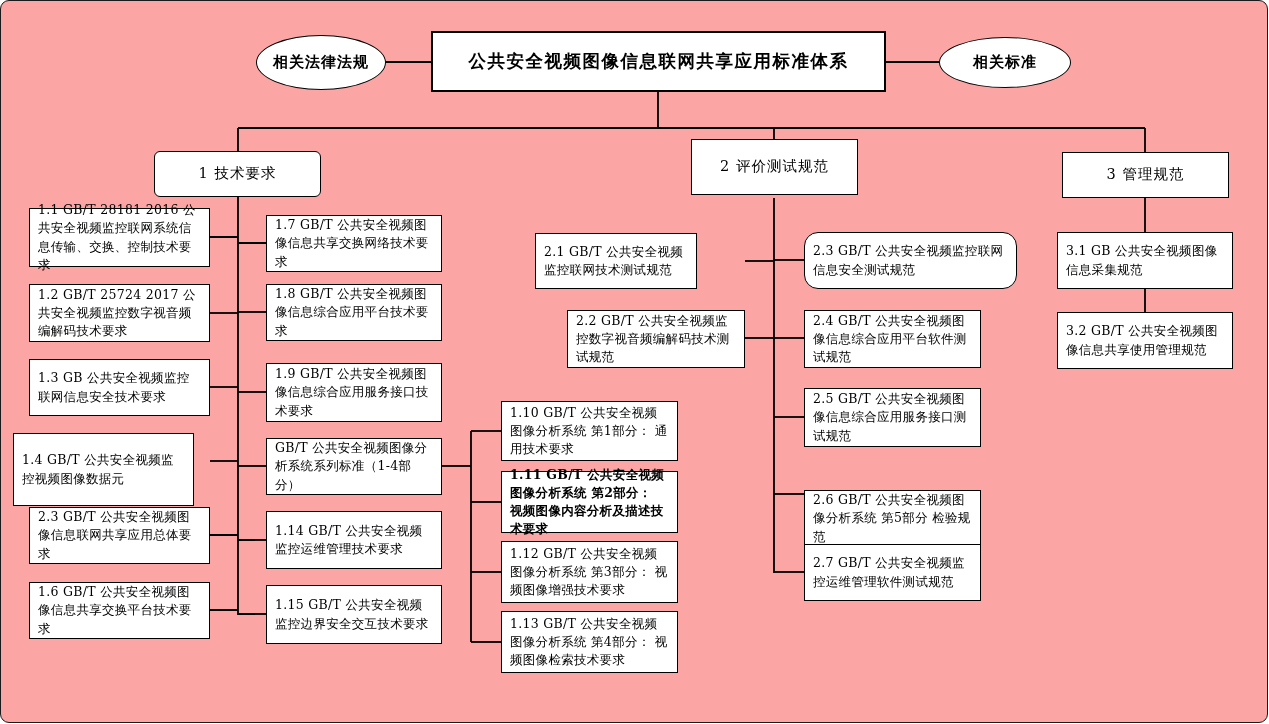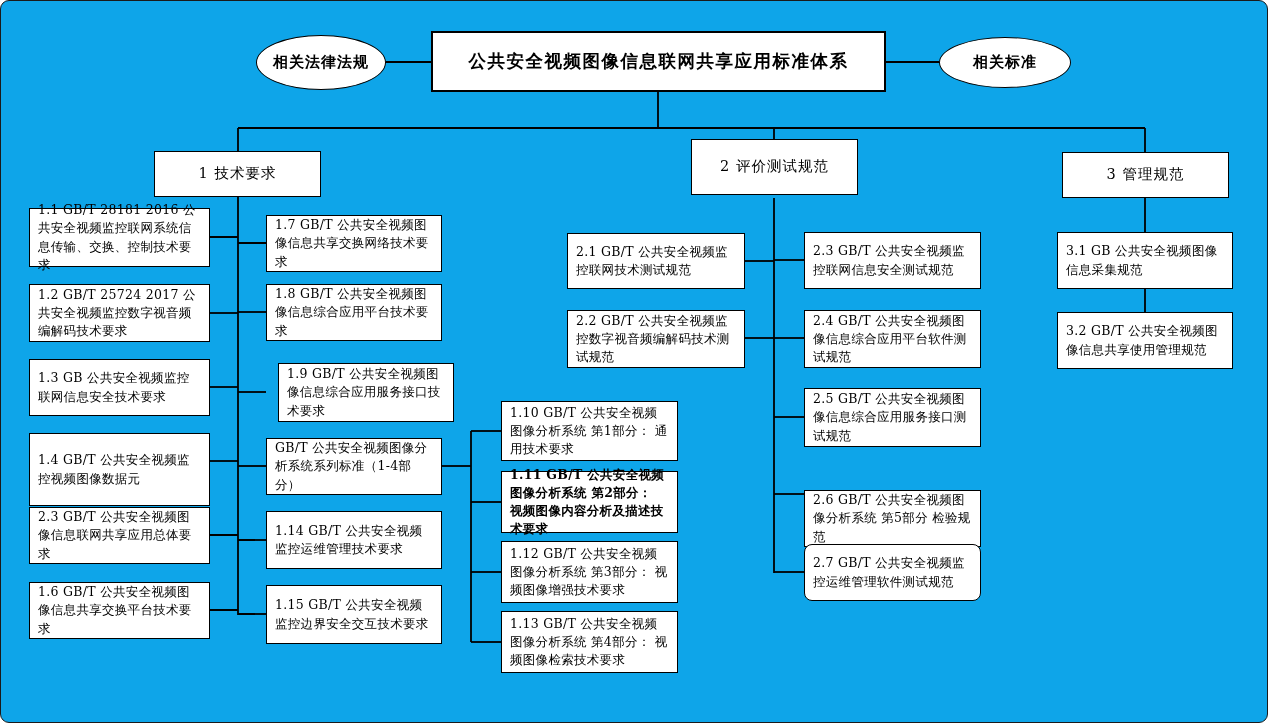--- a/index.html
+++ b/index.html
@@ -1,19 +1,19 @@
 <!DOCTYPE html>
 <html><head>
 <meta charset="utf-8">
 <style>
   html,body{margin:0;padding:0;background:#fff;}
   body{font-family:"DejaVu Serif","Liberation Serif",serif;color:#000;}
   .canvas{
     position:relative;width:1266px;height:721px;
-    border:1.5px solid #1a1a1a;border-radius:9px;background:#0ea5e9;overflow:hidden;
+    border:1.5px solid #1a1a1a;border-radius:9px;background:#fca5a5;overflow:hidden;
   }
   .wires{position:absolute;left:0;top:0;width:100%;height:100%;z-index:0;}
   .node{
     position:absolute;background:#fff;border:1.7px solid #000;box-sizing:border-box;
     display:flex;align-items:center;z-index:1;
     font-size:12.5px;line-height:1.45;padding:3px 8px;letter-spacing:0.3px;
   }
   .node .txt{width:100%;}
   .hub{justify-content:center;text-align:center;font-size:14.5px;letter-spacing:1px;padding:2px 4px;}
   .rootbox{
@@ -82,56 +82,56 @@
   </div>
 
   <div class="node rootbox" style="left:430px;top:30px;width:455px;height:61px;">
     <span class="txt">公共安全视频图像信息联网共享应用标准体系</span>
   </div>
 
   <div class="node ellipse" style="left:938px;top:36px;width:132px;height:51px;">
     <span class="txt">相关标准</span>
   </div>
 
-  <div class="node hub" style="left:153px;top:150px;width:167px;height:46px;">
+  <div class="node hub" style="left:153px;top:150px;width:167px;height:46px;border-radius:6px;">
     <span class="txt">1 技术要求</span>
   </div>
   <div class="node hub" style="left:690px;top:138px;width:167px;height:56px;">
     <span class="txt">2 评价测试规范</span>
   </div>
   <div class="node hub" style="left:1061px;top:151px;width:167px;height:46px;">
     <span class="txt">3 管理规范</span>
   </div>
 
   <div class="node" style="left:28px;top:207px;width:181px;height:59px;">
     <span class="txt">1.1 GB/T 28181 2016 公共安全视频监控联网系统信息传输、交换、控制技术要求</span>
   </div>
   <div class="node" style="left:28px;top:283px;width:181px;height:58px;">
     <span class="txt">1.2 GB/T 25724 2017 公共安全视频监控数字视音频编解码技术要求</span>
   </div>
   <div class="node" style="left:28px;top:358px;width:181px;height:57px;">
     <span class="txt">1.3 GB 公共安全视频监控联网信息安全技术要求</span>
   </div>
-  <div class="node" style="left:28px;top:432px;width:181px;height:73px;">
+  <div class="node" style="left:12px;top:432px;width:181px;height:73px;">
     <span class="txt">1.4 GB/T 公共安全视频监控视频图像数据元</span>
   </div>
   <div class="node" style="left:28px;top:506px;width:181px;height:57px;">
     <span class="txt">2.3 GB/T 公共安全视频图像信息联网共享应用总体要求</span>
   </div>
   <div class="node" style="left:28px;top:581px;width:181px;height:57px;">
     <span class="txt">1.6 GB/T 公共安全视频图像信息共享交换平台技术要求</span>
   </div>
 
   <div class="node" style="left:265px;top:214px;width:176px;height:57px;">
     <span class="txt">1.7 GB/T 公共安全视频图像信息共享交换网络技术要求</span>
   </div>
   <div class="node" style="left:265px;top:283px;width:176px;height:57px;">
     <span class="txt">1.8 GB/T 公共安全视频图像信息综合应用平台技术要求</span>
   </div>
-  <div class="node" style="left:265px;top:362px;width:176px;height:59px;margin-left:12px;">
+  <div class="node" style="left:265px;top:362px;width:176px;height:59px;">
     <span class="txt">1.9 GB/T 公共安全视频图像信息综合应用服务接口技术要求</span>
   </div>
   <div class="node" style="left:265px;top:437px;width:176px;height:57px;">
     <span class="txt">GB/T 公共安全视频图像分析系统系列标准（1-4部分）</span>
   </div>
   <div class="node" style="left:265px;top:510px;width:176px;height:58px;">
     <span class="txt">1.14 GB/T 公共安全视频监控运维管理技术要求</span>
   </div>
   <div class="node" style="left:265px;top:584px;width:176px;height:59px;">
     <span class="txt">1.15 GB/T 公共安全视频监控边界安全交互技术要求</span>
@@ -143,40 +143,40 @@
   <div class="node" style="left:500px;top:470px;width:177px;height:62px;font-weight:bold;">
     <span class="txt">1.11 GB/T 公共安全视频图像分析系统 第2部分： 视频图像内容分析及描述技术要求</span>
   </div>
   <div class="node" style="left:500px;top:540px;width:177px;height:62px;">
     <span class="txt">1.12 GB/T 公共安全视频图像分析系统 第3部分： 视频图像增强技术要求</span>
   </div>
   <div class="node" style="left:500px;top:610px;width:177px;height:62px;">
     <span class="txt">1.13 GB/T 公共安全视频图像分析系统 第4部分： 视频图像检索技术要求</span>
   </div>
 
-  <div class="node" style="left:566px;top:232px;width:178px;height:56px;">
+  <div class="node" style="left:534px;top:232px;width:162px;height:56px;">
     <span class="txt">2.1 GB/T 公共安全视频监控联网技术测试规范</span>
   </div>
   <div class="node" style="left:566px;top:309px;width:178px;height:58px;">
     <span class="txt">2.2 GB/T 公共安全视频监控数字视音频编解码技术测试规范</span>
   </div>
 
-  <div class="node" style="left:803px;top:231px;width:177px;height:57px;">
+  <div class="node" style="left:803px;top:231px;width:213px;height:57px;border-radius:14px;">
     <span class="txt">2.3 GB/T 公共安全视频监控联网信息安全测试规范</span>
   </div>
   <div class="node" style="left:803px;top:309px;width:177px;height:58px;">
     <span class="txt">2.4 GB/T 公共安全视频图像信息综合应用平台软件测试规范</span>
   </div>
   <div class="node" style="left:803px;top:387px;width:177px;height:59px;">
     <span class="txt">2.5 GB/T 公共安全视频图像信息综合应用服务接口测试规范</span>
   </div>
   <div class="node" style="left:803px;top:465px;width:177px;height:57px;margin-top:24px;">
     <span class="txt">2.6 GB/T 公共安全视频图像分析系统 第5部分 检验规范</span>
   </div>
-  <div class="node" style="left:803px;top:543px;width:177px;height:57px;border-radius:8px;">
+  <div class="node" style="left:803px;top:543px;width:177px;height:57px;">
     <span class="txt">2.7 GB/T 公共安全视频监控运维管理软件测试规范</span>
   </div>
 
   <div class="node" style="left:1056px;top:231px;width:176px;height:57px;">
     <span class="txt">3.1 GB 公共安全视频图像信息采集规范</span>
   </div>
   <div class="node" style="left:1056px;top:311px;width:176px;height:57px;">
     <span class="txt">3.2 GB/T 公共安全视频图像信息共享使用管理规范</span>
   </div>
 

